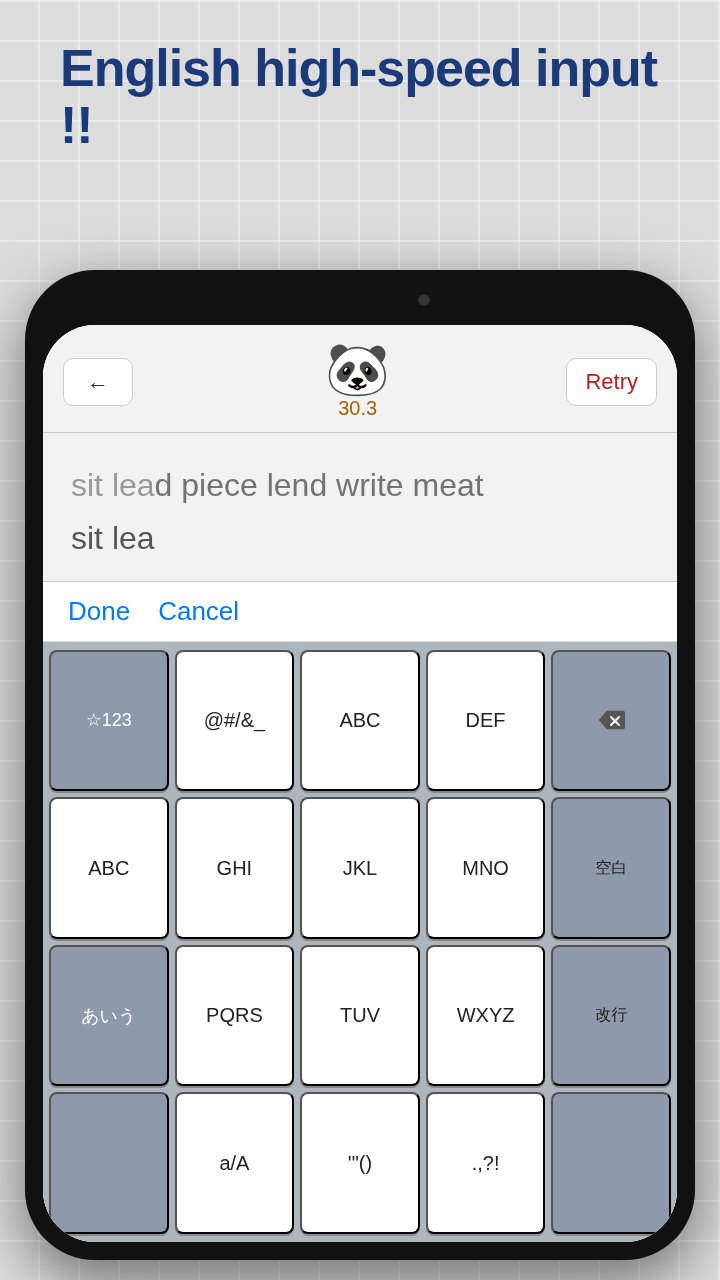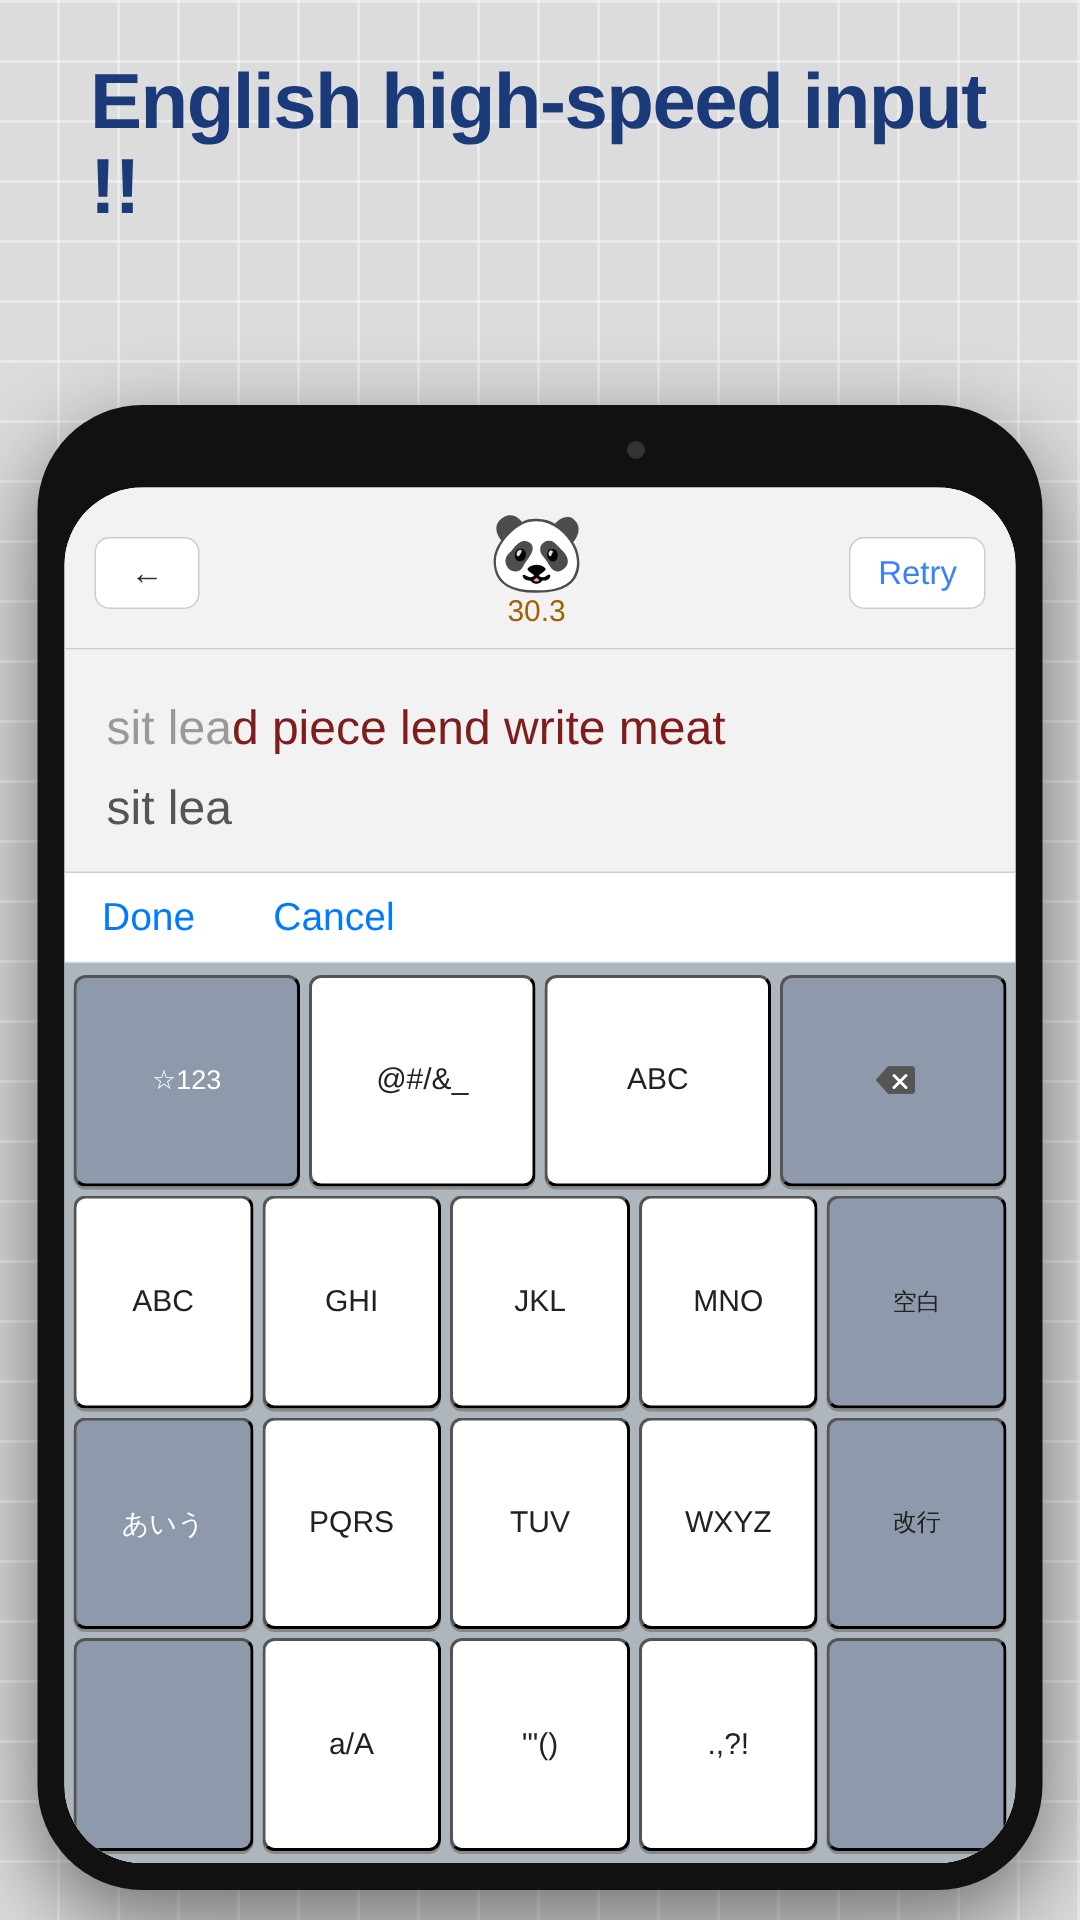--- a/index.html
+++ b/index.html
@@ -147,21 +147,21 @@
       font-weight: 500;
     }
 
     .retry-btn {
       background: white;
       border: 1.5px solid #ccc;
       border-radius: 10px;
       padding: 10px 18px;
       font-size: 22px;
       cursor: pointer;
-      color: #3b82f6;
+      color: #b91c1c;
       min-width: 80px;
       text-align: right;
     }
 
     
     .text-display {
       padding: 30px 28px 20px;
       background: #f2f2f2;
       border-bottom: 1px solid #ccc;
       flex-shrink: 0;
@@ -173,21 +173,21 @@
       line-height: 1.4;
       white-space: nowrap;
       overflow: hidden;
     }
 
     .target-text .typed {
       color: #999;
     }
 
     .target-text .cursor-pos {
-      color: #7f1d1d;
+      color: #737373;
       font-weight: 500;
     }
 
     .typed-text {
       font-size: 32px;
       color: #555;
       margin-top: 8px;
       line-height: 1.4;
     }
 
@@ -206,21 +206,20 @@
       font-size: 26px;
       font-weight: 500;
       cursor: pointer;
       margin-right: 28px;
     }
 
     .cancel-btn {
       color: #007aff;
       font-size: 26px;
       cursor: pointer;
-      margin-left: 24px;
     }
 
     
     .keyboard {
       flex: 1;
       background: #adb5bd;
       padding: 8px 6px;
       display: flex;
       flex-direction: column;
       gap: 6px;
@@ -296,20 +295,21 @@
         <span class="done-btn">Done</span>
         <span class="cancel-btn">Cancel</span>
       </div>
 
       <div class="keyboard">
 
         <div class="kb-row">
           <button class="kb-key dark">☆123</button>
           <button class="kb-key">@#/&amp;_</button>
           <button class="kb-key">ABC</button>
+          <button class="kb-key">DEF</button>
           <button class="kb-key delete-key dark">
             <svg width="28" height="22" viewBox="0 0 28 22" fill="none" xmlns="http://www.w3.org/2000/svg">
               <path d="M10 2H26C27.1 2 28 2.9 28 4V18C28 19.1 27.1 20 26 20H10L2 11L10 2Z" fill="#555" stroke="#555" stroke-width="0.5"></path>
               <line x1="14" y1="8" x2="22" y2="16" stroke="white" stroke-width="2" stroke-linecap="round"></line>
               <line x1="22" y1="8" x2="14" y2="16" stroke="white" stroke-width="2" stroke-linecap="round"></line>
             </svg>
           </button>
         </div>
 
         <div class="kb-row">

